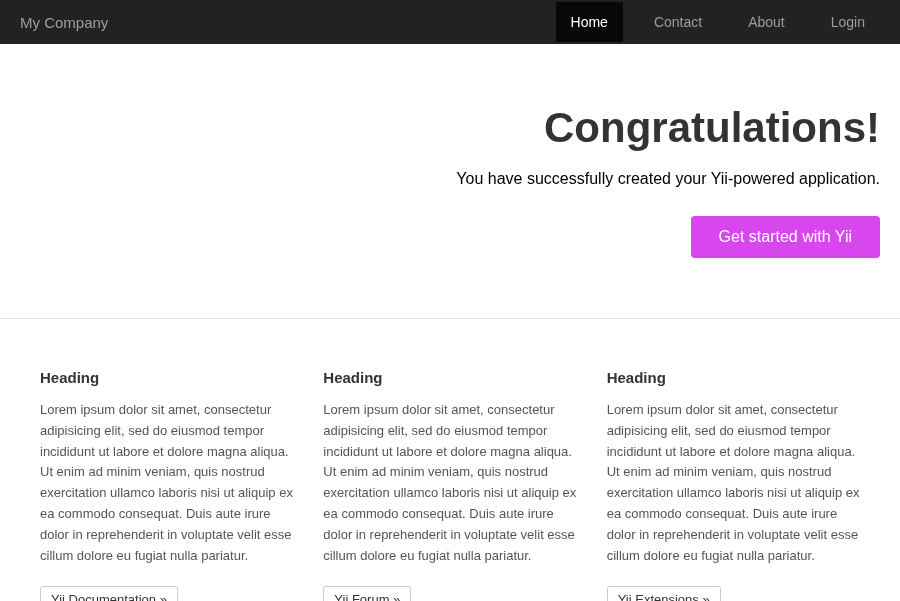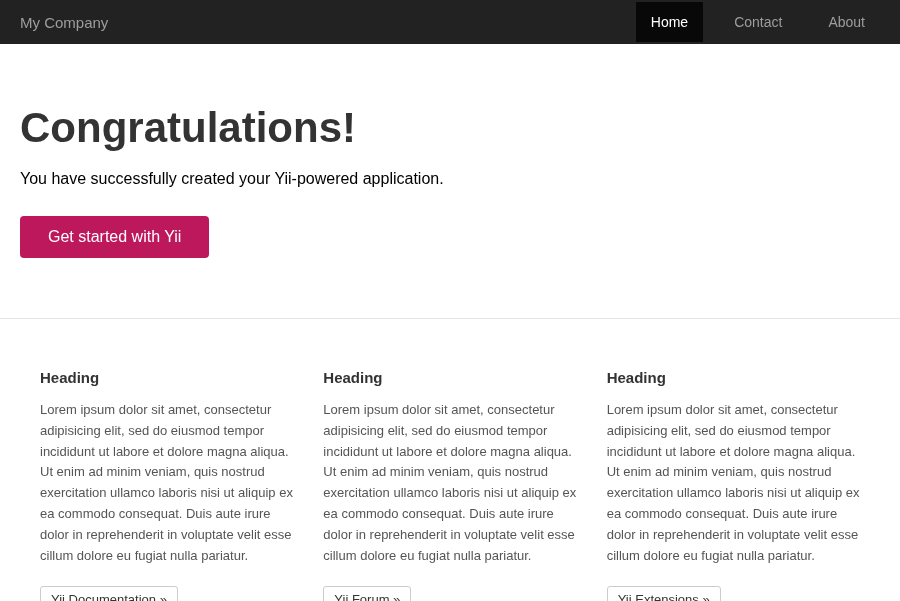--- a/index.html
+++ b/index.html
@@ -46,40 +46,40 @@
       display: inline-block;
     }
 
     .nav-link.active {
       background-color: #080808;
       color: #fff;
     }
 
     
     .hero {
-      text-align: left;
+      text-align: right;
       padding: 60px 20px 50px;
       background: #fff;
     }
 
     .hero h1 {
       font-size: 42px;
       font-weight: 700;
       color: #333;
       margin-bottom: 18px;
     }
 
     .hero p {
       font-size: 16px;
       color: #000000;
       margin-bottom: 28px;
     }
 
     .btn-get-started {
-      background-color: #be185d;
+      background-color: #d946ef;
       color: #fff;
       border: none;
       padding: 12px 28px;
       font-size: 16px;
       border-radius: 4px;
       cursor: pointer;
       text-decoration: none;
       display: inline-block;
       font-weight: 400;
     }
@@ -132,20 +132,21 @@
   </style>
 </head>
 <body>
 
 <nav class="navbar">
   <span class="navbar-brand">My Company</span>
   <div class="navbar-links">
     <a class="nav-link active">Home</a>
     <a class="nav-link">Contact</a>
     <a class="nav-link">About</a>
+    <a class="nav-link">Login</a>
   </div>
 </nav>
 
 <section class="hero">
   <h1>Congratulations!</h1>
   <p>You have successfully created your Yii-powered application.</p>
   <a class="btn-get-started">Get started with Yii</a>
 </section>
 
 <hr class="divider">

